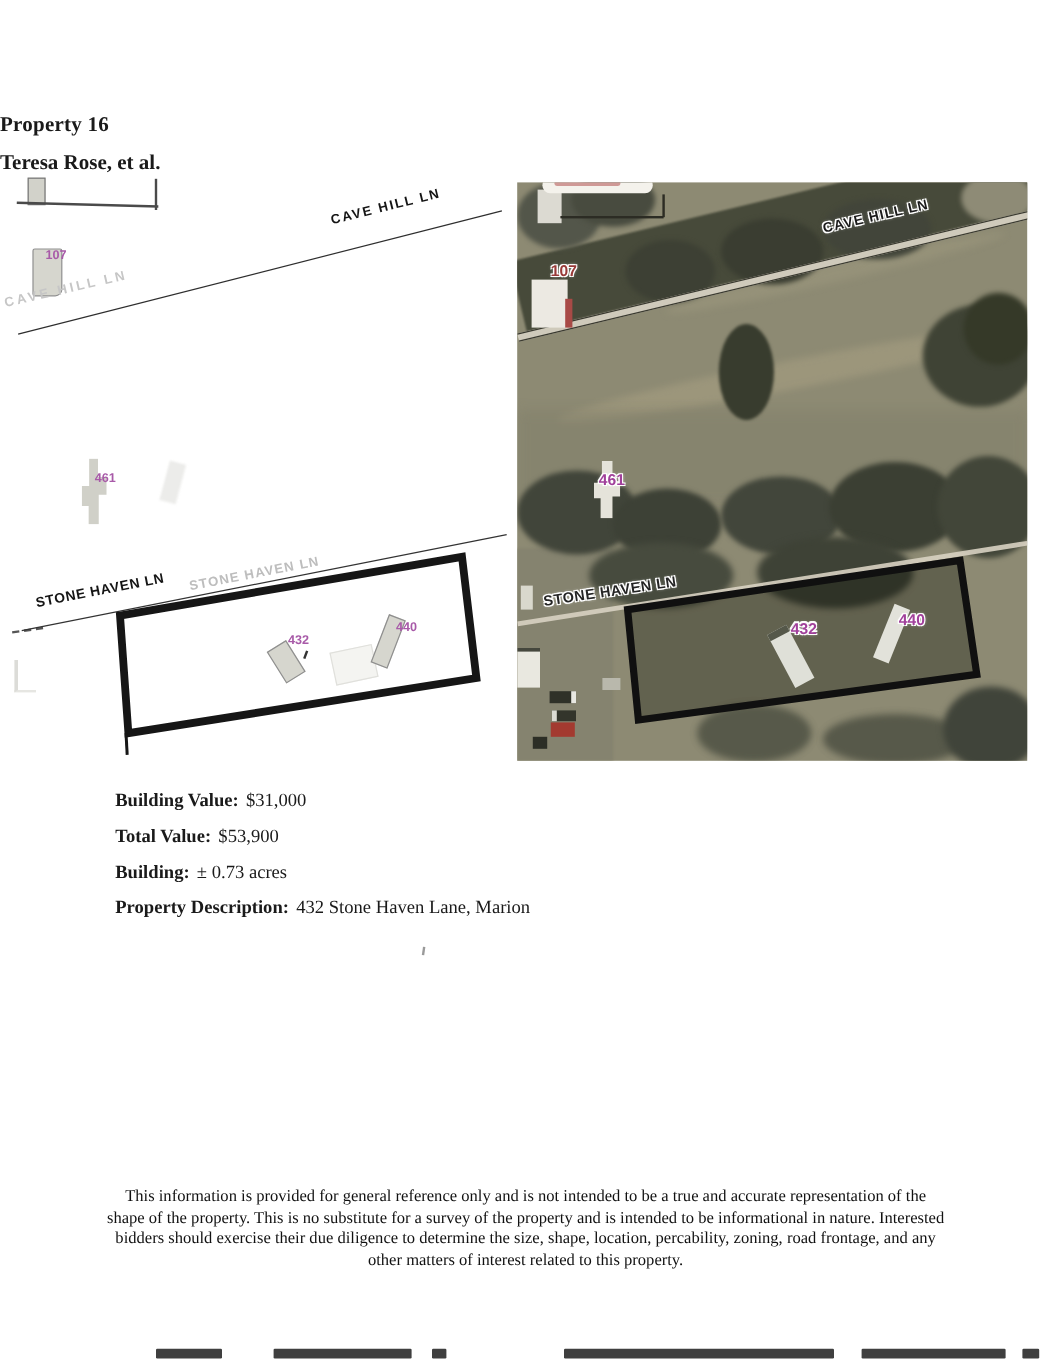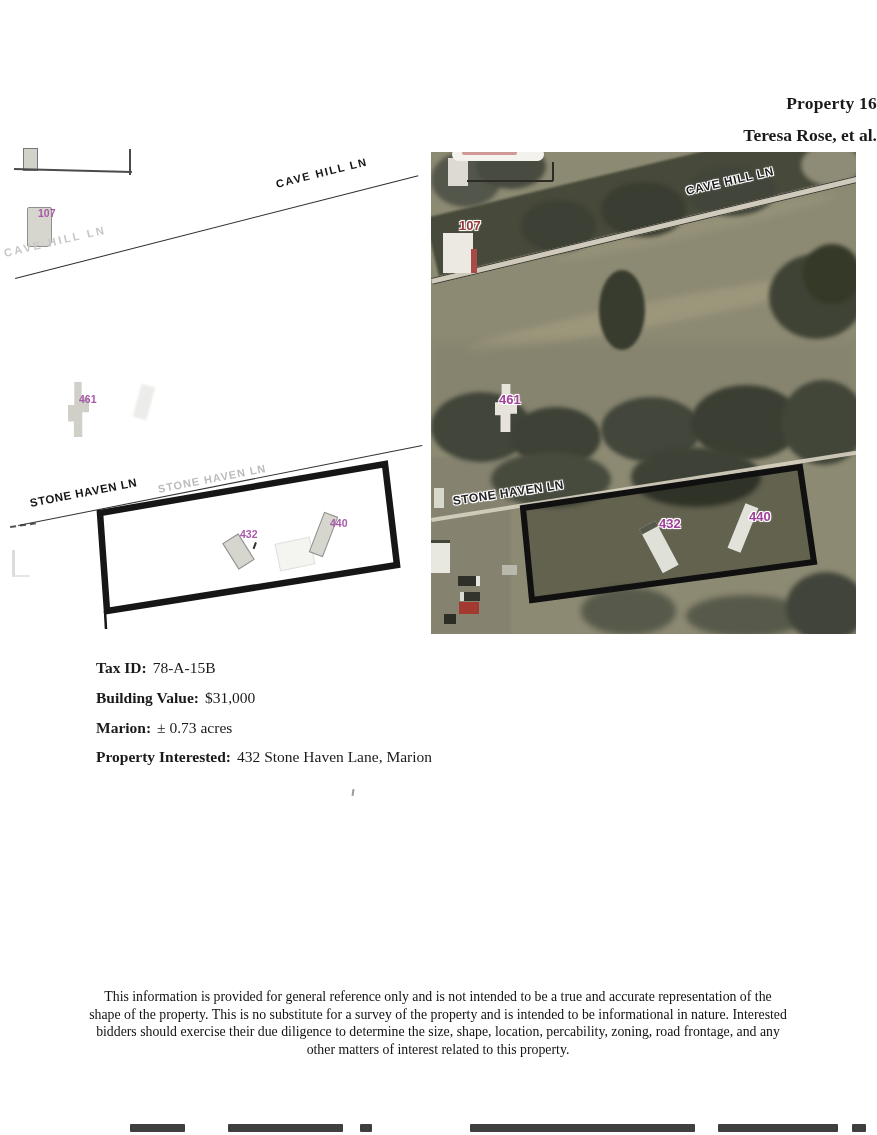--- a/index.html
+++ b/index.html
@@ -1,20 +1,20 @@
 <!DOCTYPE html>
 <html><head>
 <meta charset="utf-8">
 <style>
   html,body{margin:0;padding:0;}
   body{width:877px;height:1135px;background:#ffffff;position:relative;overflow:hidden;
        font-family:"Liberation Serif","DejaVu Serif",serif;color:#1a1a1a;}
   .abs{position:absolute;}
   
-  .title-block{left:0;top:93px;width:877px;text-align:right;}
+  .title-block{left:0;top:93px;width:877px;text-align:left;}
   .doc-title{font-size:17.5px;font-weight:bold;letter-spacing:.2px;}
   .doc-subtitle{font-size:17.5px;font-weight:bold;margin-top:11px;}
   
   .parcel-map{left:8px;top:145px;width:420px;height:490px;background:#fff;}
   .pm-line{position:absolute;background:#4a4a4a;transform-origin:0 0;}
   .pm-bldg{position:absolute;background:#d6d6ce;border:1px solid #8f8f8f;}
   .pm-bldg-faint{position:absolute;background:#f4f4f1;border:1px solid #e0e0dc;}
   .pm-road-label{position:absolute;font-family:"Liberation Sans","DejaVu Sans",sans-serif;
       font-weight:bold;color:#141414;white-space:nowrap;transform-origin:0 50%;}
   .pm-road-label.faint{color:#c6c6c6;}
@@ -147,24 +147,24 @@
   </div>
   <div class="halo-label" style="left:255px;top:33px;font-size:11.5px;letter-spacing:1px;color:#1b1b1b;transform:rotate(-13deg);">CAVE HILL LN</div>
   <div class="halo-label" style="left:28px;top:66px;font-size:13px;color:#993a38;">107</div>
   <div class="halo-label" style="left:68px;top:240px;font-size:13px;color:#a1409b;">461</div>
   <div class="halo-label" style="left:22px;top:342px;font-size:12px;letter-spacing:.5px;color:#242424;transform:rotate(-8.5deg);">STONE HAVEN LN</div>
   <div class="halo-label" style="left:228px;top:364px;font-size:13px;color:#a1409b;">432</div>
   <div class="halo-label" style="left:318px;top:357px;font-size:13px;color:#a1409b;">440</div>
 </div>
 
 <div class="abs details">
-  <div class="detail-row"><span class="dl">Tax ID:</span><span class="dv">78-A-15B</span></div>
   <div class="detail-row"><span class="dl">Building Value:</span><span class="dv">$31,000</span></div>
-  <div class="detail-row"><span class="dl">Marion:</span><span class="dv">± 0.73 acres</span></div>
-  <div class="detail-row"><span class="dl">Property Interested:</span><span class="dv">432 Stone Haven Lane, Marion</span></div>
+  <div class="detail-row"><span class="dl">Total Value:</span><span class="dv">$53,900</span></div>
+  <div class="detail-row"><span class="dl">Building:</span><span class="dv">± 0.73 acres</span></div>
+  <div class="detail-row"><span class="dl">Property Description:</span><span class="dv">432 Stone Haven Lane, Marion</span></div>
 </div>
 <div class="artifact" style="left:352px;top:789px;width:2px;height:7px;transform:rotate(8deg);"></div>
 
 <div class="abs disclaimer">This information is provided for general reference only and is not intended to be a true and accurate representation of the shape of the property. This is no substitute for a survey of the property and is intended to be informational in nature. Interested bidders should exercise their due diligence to determine the size, shape, location, percability, zoning, road frontage, and any other matters of interest related to this property.</div>
 
 <div>
   <div class="scan-dash" style="left:130px;width:55px;"></div>
   <div class="scan-dash" style="left:228px;width:115px;"></div>
   <div class="scan-dash" style="left:360px;width:12px;"></div>
   <div class="scan-dash" style="left:470px;width:225px;"></div>

